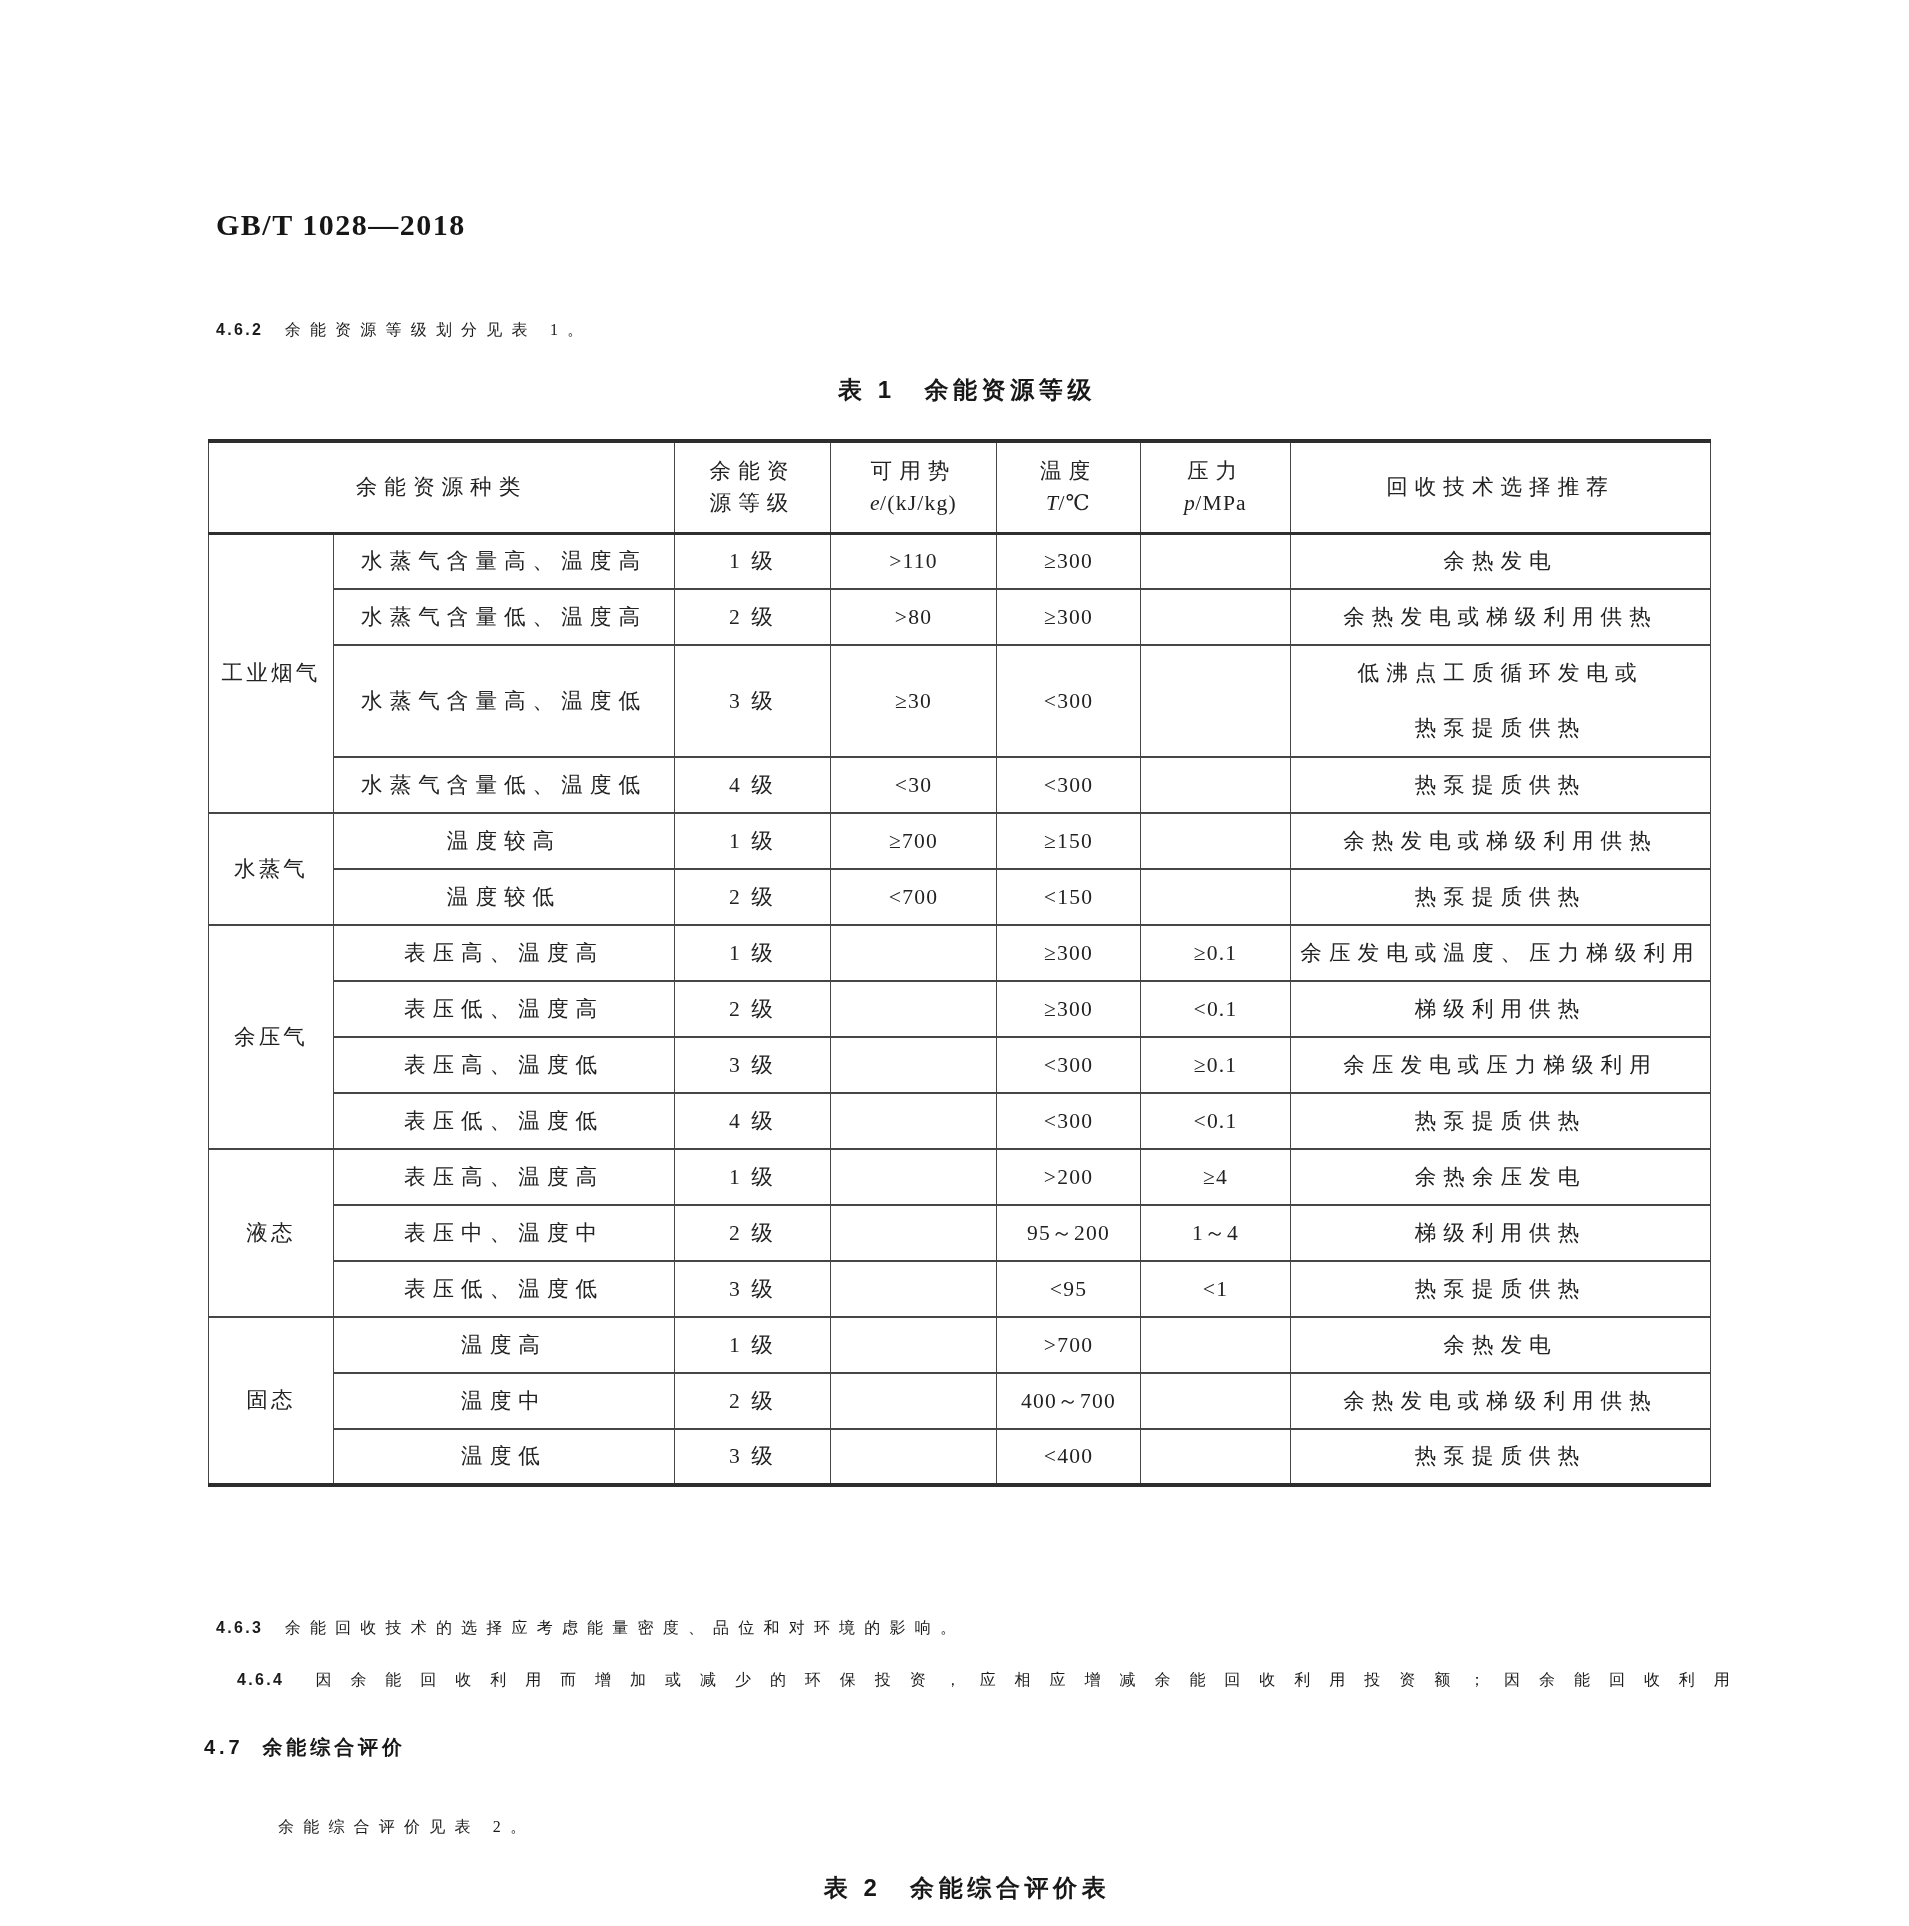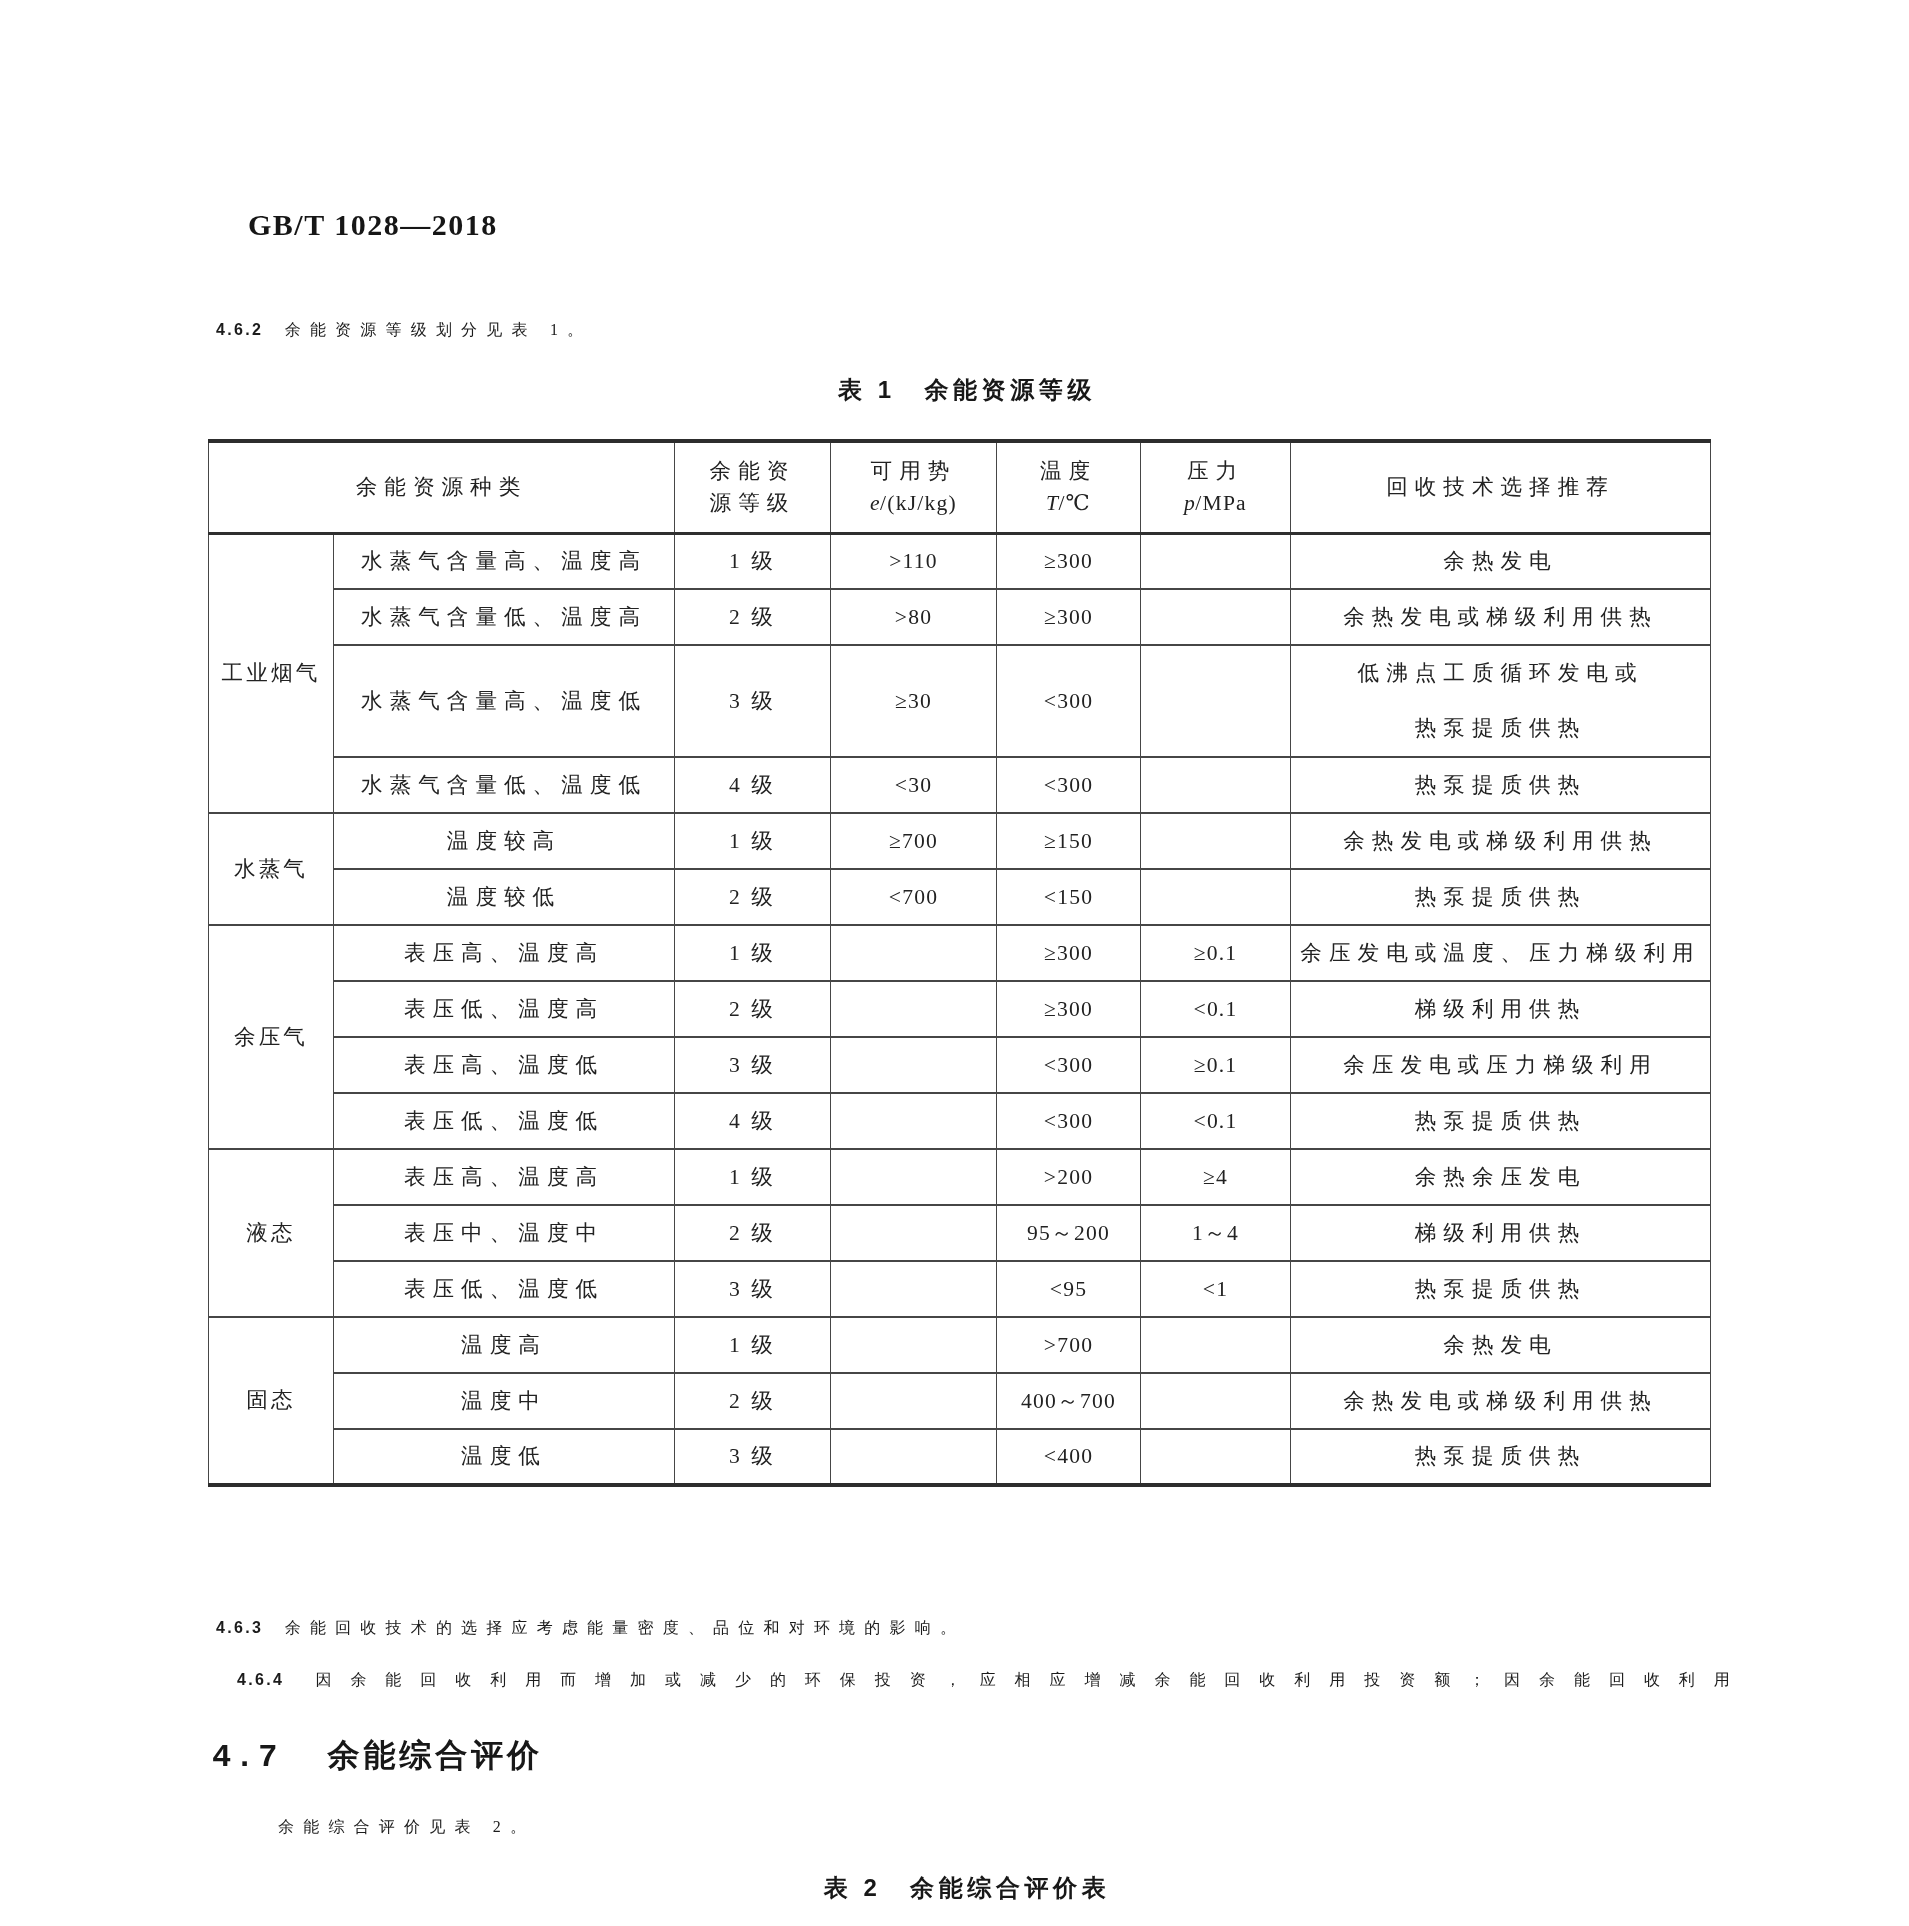--- a/index.html
+++ b/index.html
@@ -3,36 +3,36 @@
 <meta charset="utf-8">
 <style>
   html,body { margin:0; padding:0; background:#ffffff; }
   #page {
     position:relative; width:1910px; height:2700px; background:#ffffff;
     font-family:"Liberation Serif","DejaVu Serif",serif; color:#1f1f1f; overflow:hidden;
   }
 
   .std-code {
     position:absolute; left:216px; top:208px; font-size:30px; font-weight:bold;
-    letter-spacing:1.5px; color:#161616;margin-left:32px;
+    letter-spacing:1.5px; color:#161616;
   }
 
   .para { position:absolute; left:216px; font-size:16px; letter-spacing:9.2px; color:#1c1c1c; line-height:52px; }
   .cnum { font-family:"Liberation Sans","DejaVu Sans",sans-serif; font-weight:bold; letter-spacing:2.3px; margin-right:21.6px; }
   .w { width:1502px; }
   .jline { text-align:justify; text-align-last:justify; }
 
   .caption {
     position:absolute; left:216px; width:1502px; text-align:center;
     font-family:"Liberation Sans","DejaVu Sans",sans-serif; font-weight:bold;
     font-size:24px; letter-spacing:4.6px; color:#181818;
   }
   .h47 {
-    position:absolute; left:212px; font-family:Liberation Mono, monospace;
-    font-weight:bold; font-size:32px; letter-spacing:3.9px; color:#181818;
+    position:absolute; left:204px; font-family:Liberation Sans, sans-serif;
+    font-weight:bold; font-size:20px; letter-spacing:3.9px; color:#181818;
   }
 
   .tbl {
     position:absolute; left:208px; border-collapse:collapse; table-layout:fixed; width:1502px;
     border:1.5px solid #3e3e3e; border-top:4.2px solid #2d2d2d; border-bottom:4.2px solid #2d2d2d;
   }
   .tbl th, .tbl td {
     border:1.2px solid #464646; border-top-width:2.3px; border-bottom-width:2.3px;
     padding:0; text-align:center; vertical-align:middle;
     font-size:21.6px; font-weight:normal; color:#222222; letter-spacing:7px; line-height:1.5;

